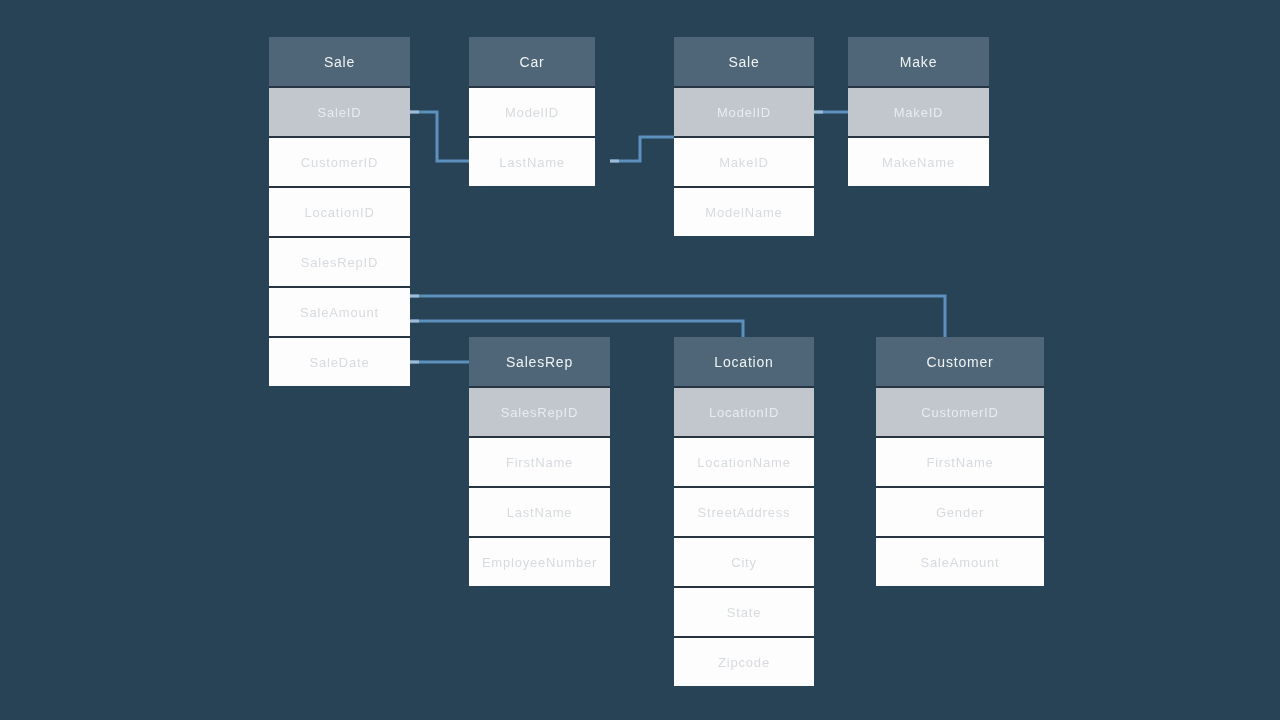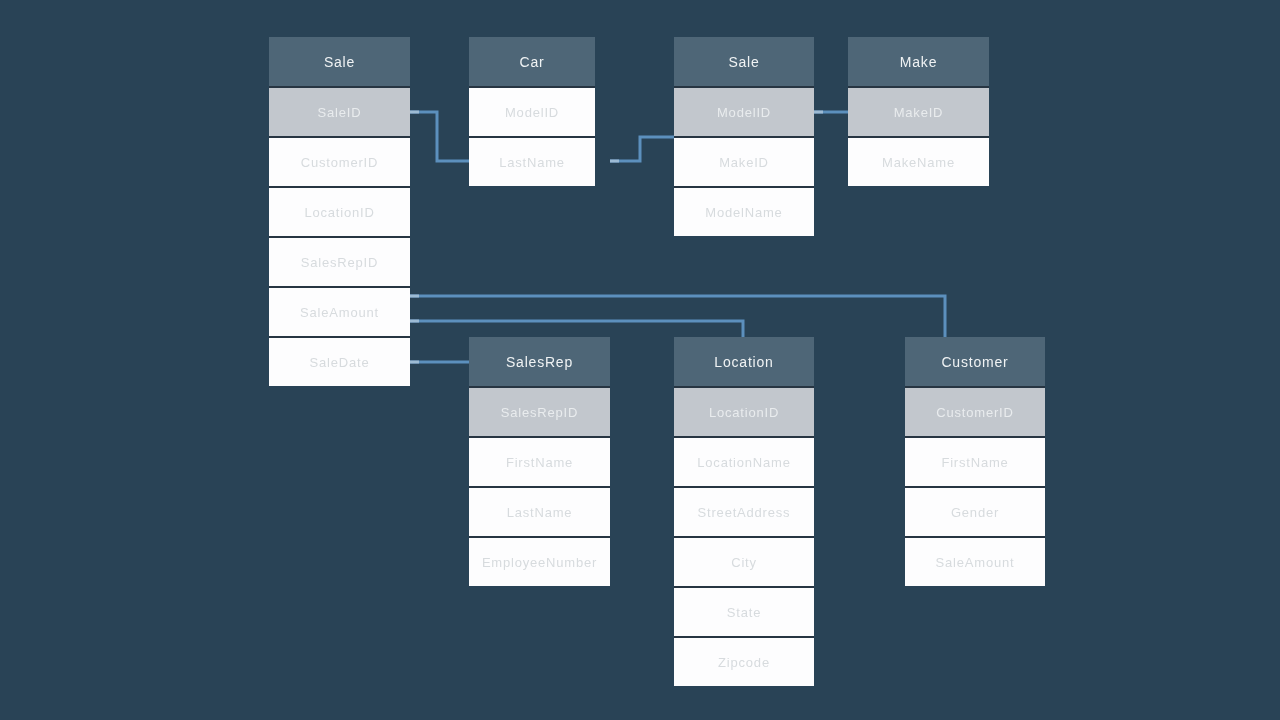--- a/index.html
+++ b/index.html
@@ -37,21 +37,21 @@
     display:flex;align-items:center;justify-content:center;
     font-size:13px;letter-spacing:.8px;font-weight:400;
   }
   .row.pk{background:var(--pk);color:var(--pkText);}
   .t-sale{left:269px;top:37px;width:141px;}
   .t-car{left:469px;top:37px;width:126px;}
   .t-model{left:674px;top:37px;width:140px;}
   .t-make{left:848px;top:37px;width:141px;}
   .t-salesrep{left:469px;top:337px;width:141px;}
   .t-location{left:674px;top:337px;width:140px;}
-  .t-customer{left:876px;top:337px;width:140px;margin-left:29px;}
+  .t-customer{left:876px;top:337px;width:168px;}
 </style>
 </head>
 <body>
 
 <div class="stage">
   <svg id="connector-layer" viewBox="0 0 1280 720">
       <polyline points="410,112 437,112 437,161 469,161" fill="none" stroke="var(--line)" stroke-width="3"></polyline>
       <line x1="410" y1="112" x2="419" y2="112" stroke="var(--tip)" stroke-width="3"></line>
       <polyline points="610,161 640,161 640,137 674,137" fill="none" stroke="var(--line)" stroke-width="3"></polyline>
       <line x1="610" y1="161" x2="619" y2="161" stroke="var(--tip)" stroke-width="3"></line>

